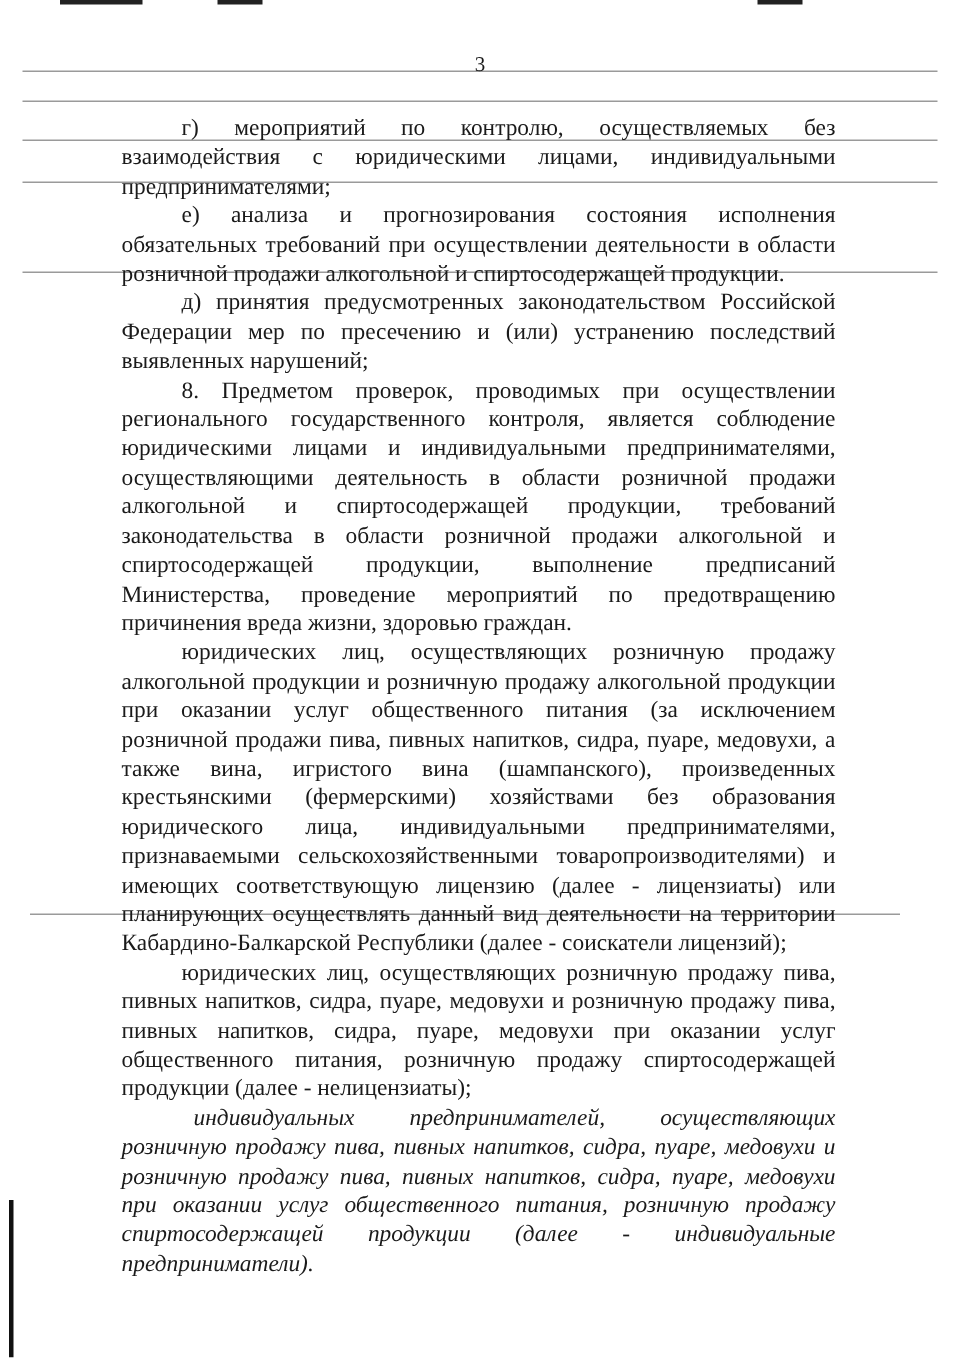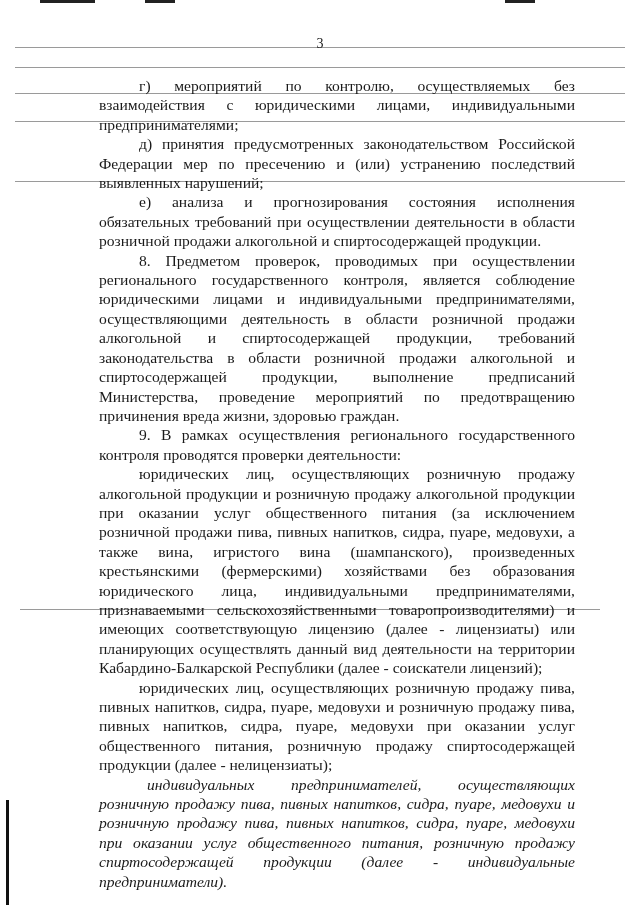--- a/index.html
+++ b/index.html
@@ -1,20 +1,20 @@
 <!DOCTYPE html>
 <html><head>
 <meta charset="utf-8">
 <style>
   html, body { margin:0; padding:0; background:#fff; }
   body { width:640px; height:905px; position:relative; overflow:hidden;
          font-family:"Liberation Serif","DejaVu Serif",serif; color:#1a1a1a; }
   .scanline { position:absolute; height:1px; background:#9a9a9a; }
   .page-num { position:absolute; left:0; width:640px; top:36px; text-align:center; font-size:14px; }
-  .text { position:absolute; left:99px; width:476px; font-size:15.6px; line-height:19.4px; }
+  .text { position:absolute; left:81px; width:476px; font-size:15.6px; line-height:19.4px; }
   .p { margin:0; text-align:justify; text-align-last:left; }
   .ind { text-indent:40px; }
   .ind2 { text-indent:48px;font-style:italic; }
   .left-bar { position:absolute; left:6px; top:800px; width:3px; height:105px; background:#111; }
   .top-marks { position:absolute; top:0; height:3px; background:#222; }
 </style>
 </head>
 <body>
 
 <div class="top-marks" style="left:40px;width:55px;"></div>
@@ -25,20 +25,19 @@
 <div class="scanline" style="left:15px;top:93px;width:610px;"></div>
 <div class="scanline" style="left:15px;top:121px;width:610px;"></div>
 <div class="scanline" style="left:15px;top:181px;width:610px;"></div>
 <div class="scanline" style="left:20px;top:609px;width:580px;"></div>
 <div class="left-bar"></div>
 
 <div class="page-num">3</div>
 
 <div class="text" style="top:76px;">
   <p class="p ind">г) мероприятий по контролю, осуществляемых без взаимодействия с юридическими лицами, индивидуальными предпринимателями;</p>
+  <p class="p ind">е) анализа и прогнозирования состояния исполнения обязательных требований при осуществлении деятельности в области розничной продажи алкогольной и спиртосодержащей продукции.</p>
   <p class="p ind">д) принятия предусмотренных законодательством Российской Федерации мер по пресечению и (или) устранению последствий выявленных нарушений;</p>
-  <p class="p ind">е) анализа и прогнозирования состояния исполнения обязательных требований при осуществлении деятельности в области розничной продажи алкогольной и спиртосодержащей продукции.</p>
   <p class="p ind">8. Предметом проверок, проводимых при осуществлении регионального государственного контроля, является соблюдение юридическими лицами и индивидуальными предпринимателями, осуществляющими деятельность в области розничной продажи алкогольной и спиртосодержащей продукции, требований законодательства в области розничной продажи алкогольной и спиртосодержащей продукции, выполнение предписаний Министерства, проведение мероприятий по предотвращению причинения вреда жизни, здоровью граждан.</p>
-  <p class="p ind">9. В рамках осуществления регионального государственного контроля проводятся проверки деятельности:</p>
   <p class="p ind">юридических лиц, осуществляющих розничную продажу алкогольной продукции и розничную продажу алкогольной продукции при оказании услуг общественного питания (за исключением розничной продажи пива, пивных напитков, сидра, пуаре, медовухи, а также вина, игристого вина (шампанского), произведенных крестьянскими (фермерскими) хозяйствами без образования юридического лица, индивидуальными предпринимателями, признаваемыми сельскохозяйственными товаропроизводителями) и имеющих соответствующую лицензию (далее - лицензиаты) или планирующих осуществлять данный вид деятельности на территории Кабардино-Балкарской Республики (далее - соискатели лицензий);</p>
   <p class="p ind">юридических лиц, осуществляющих розничную продажу пива, пивных напитков, сидра, пуаре, медовухи и розничную продажу пива, пивных напитков, сидра, пуаре, медовухи при оказании услуг общественного питания, розничную продажу спиртосодержащей продукции (далее - нелицензиаты);</p>
   <p class="p ind2">индивидуальных предпринимателей, осуществляющих розничную продажу пива, пивных напитков, сидра, пуаре, медовухи и розничную продажу пива, пивных напитков, сидра, пуаре, медовухи при оказании услуг общественного питания, розничную продажу спиртосодержащей продукции (далее - индивидуальные предприниматели).</p>
 </div>
 
 </body></html>

